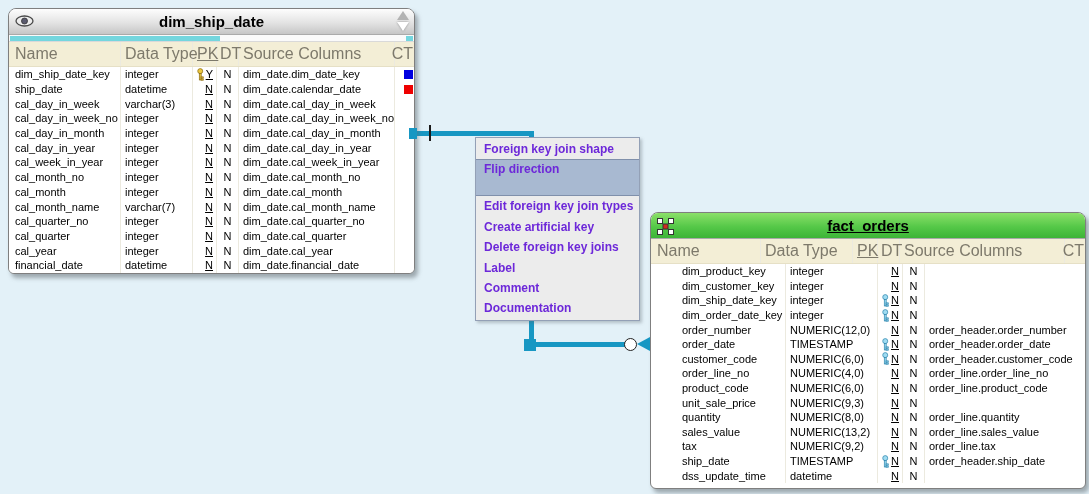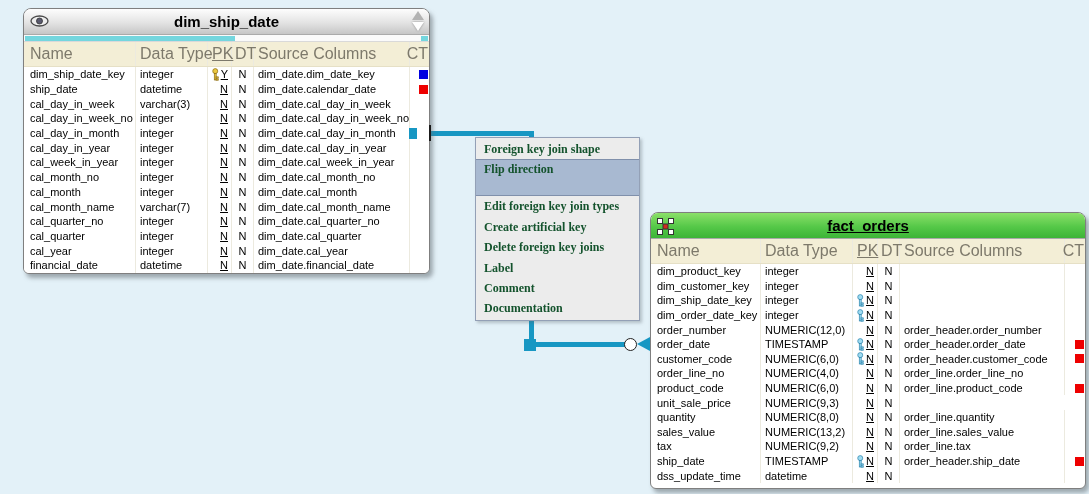--- a/index.html
+++ b/index.html
@@ -32,21 +32,21 @@
   .hscroll { position:relative; height:7px; background:#fafafa; border-bottom:1px solid #d9d9d9; }
   .hscroll .thumb { position:absolute; left:1px; top:1px; height:5px; width:210px; background:#74d6de; }
   .hscroll .nub   { position:absolute; right:1px; top:1px; height:5px; width:7px;  background:#74d6de; }
 
   .colheader { background:#f3eed6; color:#7d796b; font-size:16px; height:25px; line-height:16px; border-bottom:1px solid #e6e0c6; }
   .grid { display:grid; align-items:center; }
   .grid-dim  { grid-template-columns:112px 72px 24px 22px 156px 21px; }
   .grid-fact { grid-template-columns:110px 92px 25px 22px 165px 22px; }
 
   .row { height:14.7px; font-size:11px; color:#000; background:#fff; }
-  .fact .row { height:14.6px; }
+  .fact .row { height:14.6px;margin-left:25px; }
   .c { overflow:visible; white-space:nowrap; height:100%; display:flex; align-items:center; }
   .c.name   { padding-left:6px; border-right:1px solid #eceadf; }
   .c.type   { padding-left:4px; border-right:1px solid #eceadf; }
   .c.pk     { justify-content:flex-end; padding-right:3px; gap:1px; border-right:1px solid #eceadf;text-decoration:underline; }
   .c.dt     { justify-content:center; border-right:1px solid #eceadf; }
   .c.source { padding-left:4px; border-right:1px solid #eceadf; }
   .c.ct     { justify-content:flex-end; padding-right:3px; border-right:none; }
   .colheader .c { color:#7d796b; }
   .colheader .c.pk { justify-content:flex-start; padding-left:4px; }
   .colheader .c.dt { justify-content:flex-start; padding-left:3px; }
@@ -70,39 +70,39 @@
 
   
   .menu {
     position:absolute; left:475px; top:137px; width:165px;
     background:#ececec; border:1px solid #93a0b6;
     box-shadow:2px 2px 3px rgba(90,100,110,.35);
     z-index:10; padding:1px 0;
   }
   .menu-item {
     height:20.4px; line-height:20.4px; padding-left:8px;
-    font-size:12px; font-weight:bold; color:#14532d; white-space:nowrap;font-family:Liberation Serif, serif;
+    font-size:12px; font-weight:bold; color:#6d28d9; white-space:nowrap;
   }
   .menu-item.selected { background:#a8b9d1; border-top:1px solid #8090ab; border-bottom:1px solid #8090ab; height:37px; line-height:19px; }
 </style>
 </head>
 <body>
 
 <div class="canvas">
 
   <div class="seg z1" style="left:412px; top:131px; width:122px; height:5px;"></div>
   <div class="endcap" style="left:409px; top:128px;"></div>
   <div class="tick" style="left:429px; top:125px;"></div>
   <div class="seg z1" style="left:529px; top:131px; width:5px; height:216px;"></div>
   <div class="joint" style="left:524px; top:339px;"></div>
   <div class="seg z1" style="left:530px; top:342px; width:97px; height:5px;"></div>
   <div class="circle-end" style="left:624px; top:338px;"></div>
   <div class="arrow-end" style="left:637px; top:337px;"></div>
 
-  <div class="etable dim" style="left:23px; top:8px; width:407px;">
+  <div class="etable dim" style="left:8px; top:8px; width:407px;">
     <div class="titlebar gray">
       <span class="corner-icon">
         <svg width="19" height="12" viewBox="0 0 19 12">
           <ellipse cx="9.5" cy="6" rx="8.5" ry="5" fill="#ededed" stroke="#4a4a4a" stroke-width="1.3"></ellipse>
           <circle cx="9.5" cy="6" r="3" fill="#5a5a6e" stroke="#333" stroke-width="0.8"></circle>
         </svg>
       </span>
       <span class="tbl-title">dim_ship_date</span>
       <span class="scroll-arrows">
         <span class="tri-up" style="display:block"></span>

